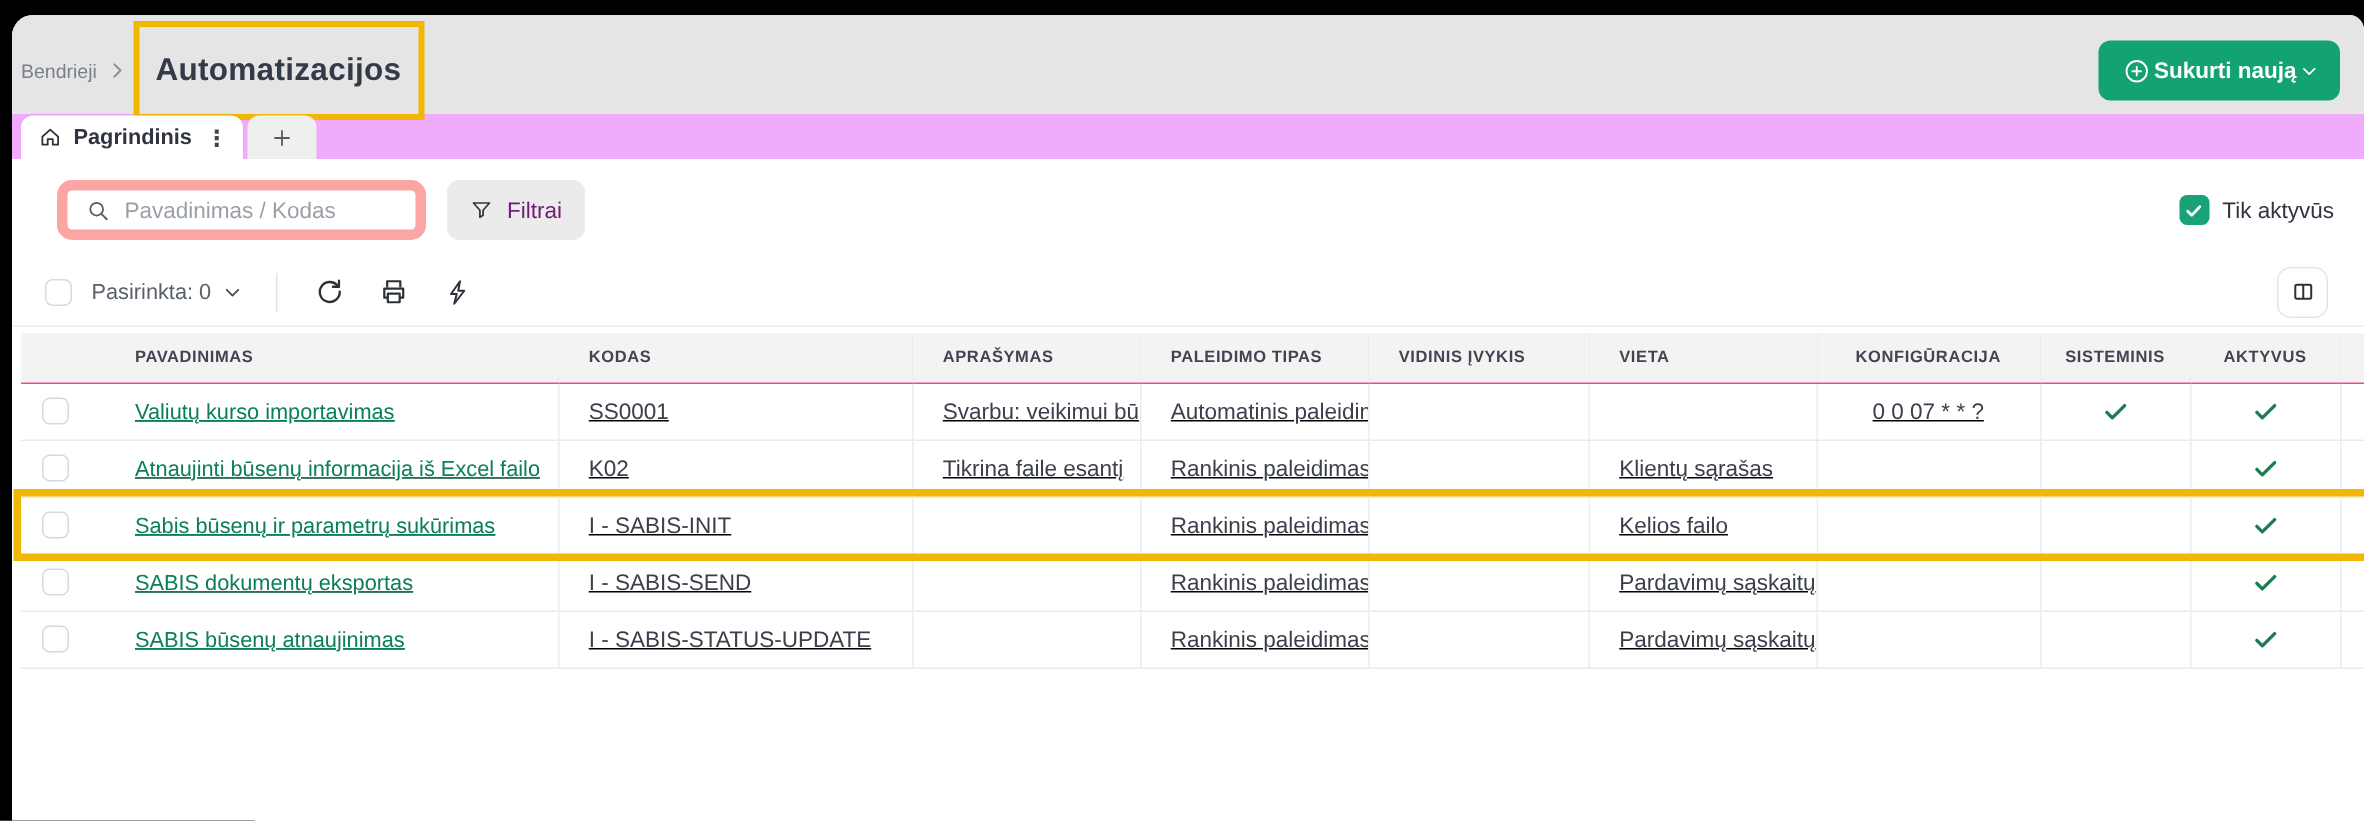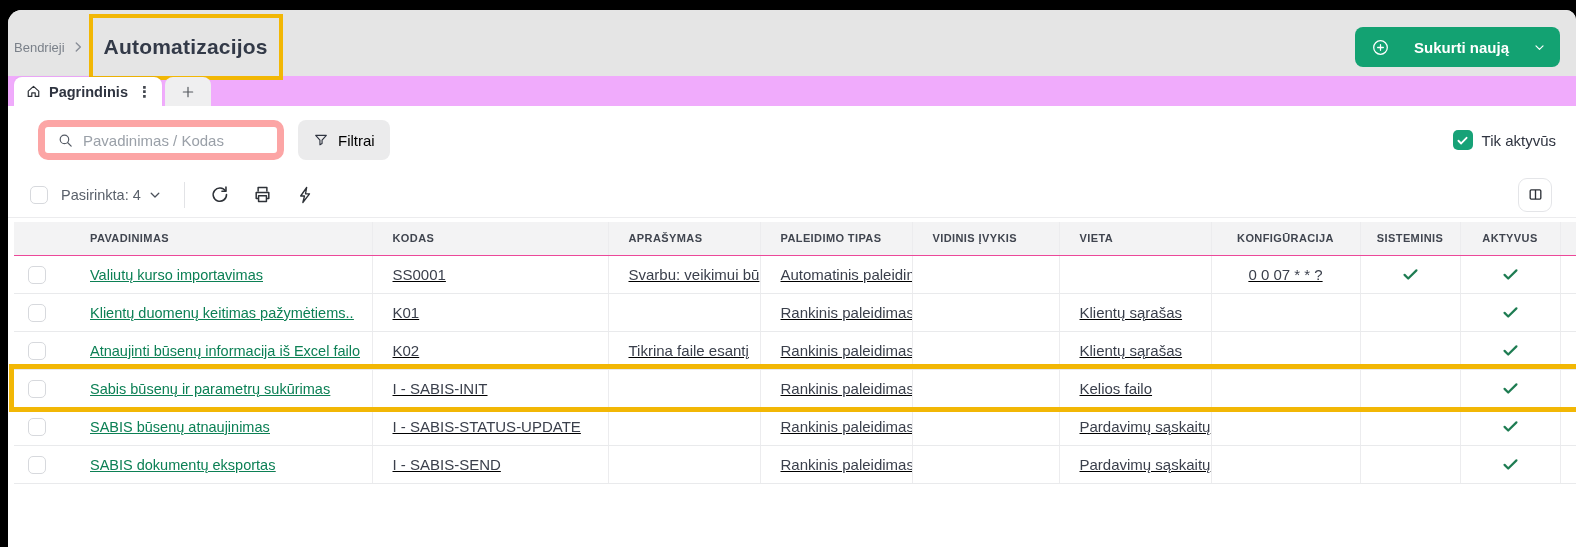--- a/index.html
+++ b/index.html
@@ -9,21 +9,21 @@
     background: #fff; border-radius: 14px 10px 0 0; overflow: hidden; }
 
   
   .page-header { display: flex; align-items: center; height: 66px;
     padding: 8px 8px 0 6px; background: #e5e5e5; }
   .breadcrumb-item { font-size: 13px; color: #7A8089; }
   .crumb-sep { margin: 0 2px 0 6px; display: flex; align-items: center; }
   .annot-title { display: inline-block; border: 4px solid #F2B705; padding: 17px 11px; margin-left: 2px; }
   .page-title { font-size: 21px; font-weight: 700; color: #333A48; letter-spacing: .2px; }
   .create-btn { margin-left: auto; margin-right: 8px; height: 40px; display: flex; align-items: center;
-    gap: 24px; padding: 0 14px 0 16px; background: #13A272; color: #fff; border: none;
+    gap: 2px; padding: 0 14px 0 16px; background: #13A272; color: #fff; border: none;
     border-radius: 8px; font-size: 15px; font-weight: 600; cursor: pointer;
     font-family: inherit; }
 
   
   .tabstrip { display: flex; align-items: flex-end; padding-left: 6px; height: 30px; background: #f0abfc; gap: 3px; }
   .tab { display: flex; align-items: center; gap: 7px; height: 29px; padding: 0 8px 0 11px;
     background: #fff; border-radius: 8px 8px 0 0; font-size: 14.5px; color: #2F3440; font-weight: 600;
     box-shadow: 0 -1px 2px rgba(0,0,0,.04); }
   .tab .kebab { font-size: 15px; color: #42464e; font-weight: 700; padding: 0 2px; cursor: pointer; }
   .tab-add { width: 46px; height: 29px; background: #EFEFF0; border-radius: 8px 8px 0 0;
@@ -31,21 +31,21 @@
 
   
   .filter-row { display: flex; align-items: center; background: #fff; padding: 14px 20px 12px 30px; }
   .searchbox { display: flex; align-items: center; gap: 9px; width: 246px; height: 40px;
     border: 7px solid #fca5a5; border-radius: 10px; background: #fff; padding: 0 12px; }
   .searchbox input { border: none; outline: none; flex: 1; font-size: 15px; color: #2F3440;
     font-family: inherit; background: transparent; min-width: 0; }
   .searchbox input::placeholder { color: #9AA0A8; }
   .filter-btn { margin-left: 14px; height: 40px; display: flex; align-items: center; gap: 9px;
     padding: 0 15px; background: #EBEBEC; border: none; border-radius: 8px; font-size: 15px;
-    color: #000000; font-weight: 500; cursor: pointer; font-family: inherit; }
+    color: #701a75; font-weight: 500; cursor: pointer; font-family: inherit; }
   .active-only { margin-left: auto; display: flex; align-items: center; gap: 9px; cursor: pointer; }
   .cb-on { width: 20px; height: 20px; border-radius: 5px; background: #17A277;
     display: flex; align-items: center; justify-content: center; }
   .active-only-label { font-size: 15px; color: #2F3440; }
 
   
   .toolbar { display: flex; align-items: center; height: 46px; padding-left: 22px;
     border-bottom: 1px solid #ECECEE; background: #fff; }
   .cb-off { width: 18px; height: 18px; border: 1px solid #D7D9DD; border-radius: 5px; background: #fff; cursor: pointer; }
   .selected-label { margin-left: 13px; font-size: 14.5px; color: #5A616B; }
@@ -147,21 +147,21 @@
         <svg width="13" height="13" viewBox="0 0 24 24">
             <path d="M4.5 12.5l5 5L19.5 7" fill="none" stroke="#fff" stroke-width="3.4" stroke-linecap="round" stroke-linejoin="round"></path>
           </svg>
       </span>
       <span class="active-only-label">Tik aktyvūs</span>
     </div>
   </div>
 
   <div class="toolbar">
     <span class="cb-off"></span>
-    <span class="selected-label">Pasirinkta: 4</span>
+    <span class="selected-label">Pasirinkta: 0</span>
     <span class="selected-chevron">
       <svg width="14" height="14" viewBox="0 0 24 24">
           <path d="M5.5 9l6.5 6.5L18.5 9" fill="none" stroke="#4A505A" stroke-width="2.2" stroke-linecap="round" stroke-linejoin="round"></path>
         </svg>
     </span>
     <span class="tb-divider"></span>
     <button class="icon-btn">
       <span>
         <svg width="21" height="21" viewBox="0 0 24 24">
             <path d="M18.9 8.2A7.6 7.6 0 1 0 20 12" fill="none" stroke="#2E3238" stroke-width="1.8" stroke-linecap="round"></path>
@@ -240,37 +240,20 @@
             </td>
             <td class="bl center">
               <svg width="19" height="19" viewBox="0 0 24 24" style="margin:0 auto">
                 <path d="M4.5 12.5l4.6 4.6L19.5 6.8" fill="none" stroke="#1E7C52" stroke-width="2.8" stroke-linecap="round" stroke-linejoin="round"></path>
               </svg>
             </td>
             <td class="bl"></td>
           </tr>
           <tr>
             <td class="c-check"><span class="cb-off" style="display: inline-block; vertical-align: middle;"></span></td>
-            <td class="c-name"><a>Klientų duomenų keitimas pažymėtiems..</a></td>
-            <td class="bl">K01</td>
-            <td class="bl"></td>
-            <td class="bl">Rankinis paleidimas</td>
-            <td class="bl"></td>
-            <td class="bl">Klientų sąrašas</td>
-            <td class="bl center"></td>
-            <td class="bl center"></td>
-            <td class="bl center">
-              <svg width="19" height="19" viewBox="0 0 24 24" style="margin:0 auto">
-                <path d="M4.5 12.5l4.6 4.6L19.5 6.8" fill="none" stroke="#1E7C52" stroke-width="2.8" stroke-linecap="round" stroke-linejoin="round"></path>
-              </svg>
-            </td>
-            <td class="bl"></td>
-          </tr>
-          <tr>
-            <td class="c-check"><span class="cb-off" style="display: inline-block; vertical-align: middle;"></span></td>
             <td class="c-name"><a>Atnaujinti būsenų informacija iš Excel failo</a></td>
             <td class="bl">K02</td>
             <td class="bl">Tikrina faile esantį</td>
             <td class="bl">Rankinis paleidimas</td>
             <td class="bl"></td>
             <td class="bl">Klientų sąrašas</td>
             <td class="bl center"></td>
             <td class="bl center"></td>
             <td class="bl center">
               <svg width="19" height="19" viewBox="0 0 24 24" style="margin:0 auto">
@@ -291,49 +274,49 @@
             <td class="bl center"></td>
             <td class="bl center">
               <svg width="19" height="19" viewBox="0 0 24 24" style="margin:0 auto">
                 <path d="M4.5 12.5l4.6 4.6L19.5 6.8" fill="none" stroke="#1E7C52" stroke-width="2.8" stroke-linecap="round" stroke-linejoin="round"></path>
               </svg>
             </td>
             <td class="bl"></td>
           </tr>
           <tr>
             <td class="c-check"><span class="cb-off" style="display: inline-block; vertical-align: middle;"></span></td>
+            <td class="c-name"><a>SABIS dokumentų eksportas</a></td>
+            <td class="bl">I - SABIS-SEND</td>
+            <td class="bl"></td>
+            <td class="bl">Rankinis paleidimas</td>
+            <td class="bl"></td>
+            <td class="bl">Pardavimų sąskaitų</td>
+            <td class="bl center"></td>
+            <td class="bl center"></td>
+            <td class="bl center">
+              <svg width="19" height="19" viewBox="0 0 24 24" style="margin:0 auto">
+                <path d="M4.5 12.5l4.6 4.6L19.5 6.8" fill="none" stroke="#1E7C52" stroke-width="2.8" stroke-linecap="round" stroke-linejoin="round"></path>
+              </svg>
+            </td>
+            <td class="bl"></td>
+          </tr>
+          <tr>
+            <td class="c-check"><span class="cb-off" style="display: inline-block; vertical-align: middle;"></span></td>
             <td class="c-name"><a>SABIS būsenų atnaujinimas</a></td>
             <td class="bl">I - SABIS-STATUS-UPDATE</td>
             <td class="bl"></td>
             <td class="bl">Rankinis paleidimas</td>
             <td class="bl"></td>
             <td class="bl">Pardavimų sąskaitų</td>
             <td class="bl center"></td>
             <td class="bl center"></td>
             <td class="bl center">
               <svg width="19" height="19" viewBox="0 0 24 24" style="margin:0 auto">
                 <path d="M4.5 12.5l4.6 4.6L19.5 6.8" fill="none" stroke="#1E7C52" stroke-width="2.8" stroke-linecap="round" stroke-linejoin="round"></path>
               </svg>
             </td>
             <td class="bl"></td>
           </tr>
-          <tr>
-            <td class="c-check"><span class="cb-off" style="display: inline-block; vertical-align: middle;"></span></td>
-            <td class="c-name"><a>SABIS dokumentų eksportas</a></td>
-            <td class="bl">I - SABIS-SEND</td>
-            <td class="bl"></td>
-            <td class="bl">Rankinis paleidimas</td>
-            <td class="bl"></td>
-            <td class="bl">Pardavimų sąskaitų</td>
-            <td class="bl center"></td>
-            <td class="bl center"></td>
-            <td class="bl center">
-              <svg width="19" height="19" viewBox="0 0 24 24" style="margin:0 auto">
-                <path d="M4.5 12.5l4.6 4.6L19.5 6.8" fill="none" stroke="#1E7C52" stroke-width="2.8" stroke-linecap="round" stroke-linejoin="round"></path>
-              </svg>
-            </td>
-            <td class="bl"></td>
-          </tr>
         </tbody>
     </table>
   </div>
 
 </div>
 
 </body></html>

